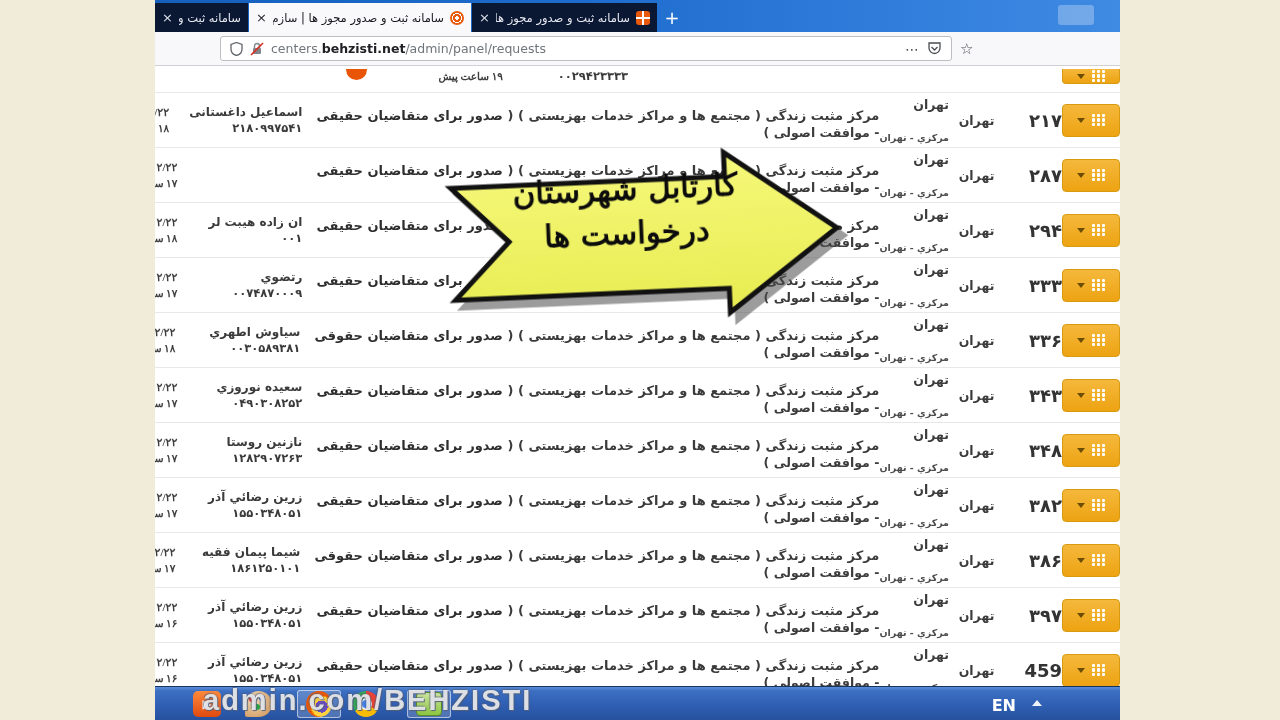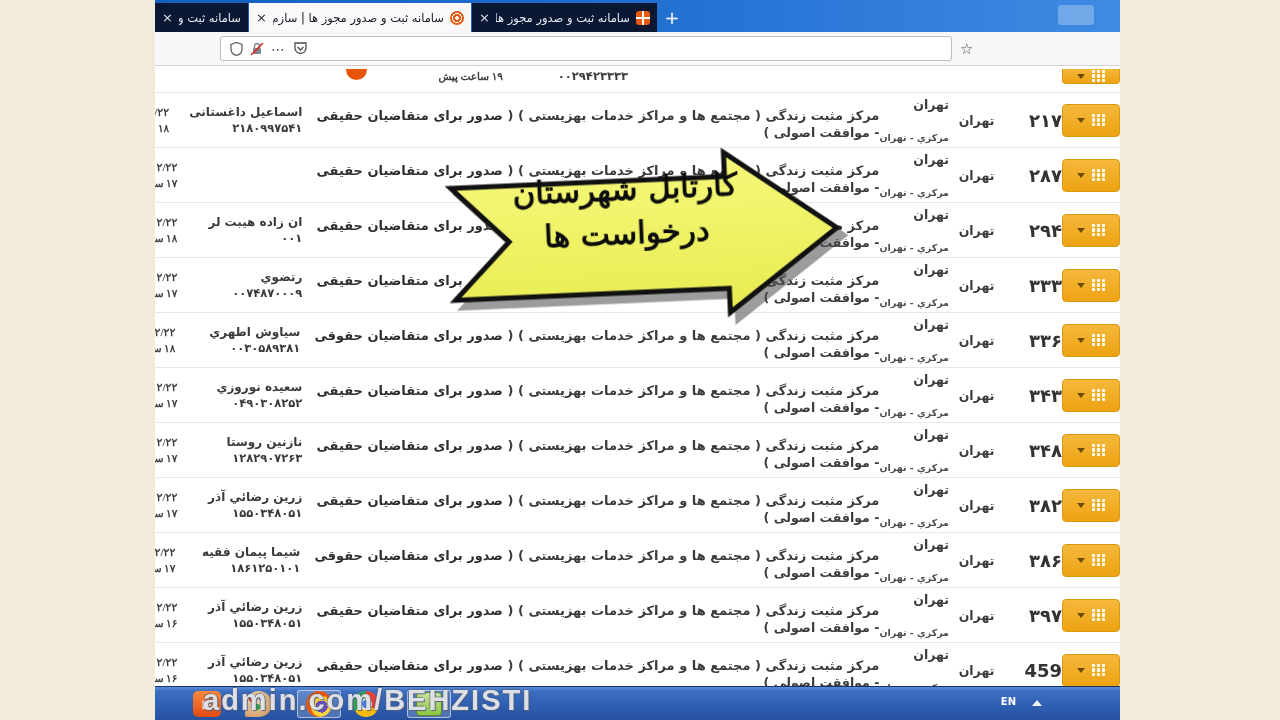--- a/index.html
+++ b/index.html
@@ -76,21 +76,21 @@
   .ic-media { left:38px; width:28px; height:26px; background:linear-gradient(#ff8a3c,#e04a10); border-radius:5px;
               color:#fff; font-size:12px; display:flex; align-items:center; justify-content:center; }
   .ic-paint { left:90px; width:27px; height:26px; border-radius:50% 50% 50% 8%; background:radial-gradient(circle at 35% 35%,#f7e3c2,#c98a4b);
               position:absolute; overflow:hidden; }
   .ic-paint i { position:absolute; width:6px; height:6px; border-radius:50%; }
   .ic-ff { width:26px; height:26px; border-radius:50%; background:radial-gradient(circle at 60% 60%,#6a4cc2 0 6px,#ffd23e 6px 10px,#ff9500 10px 11px,#e8590c 11px); }
   .ic-chrome { left:198px; width:26px; height:26px; border-radius:50%;
                background:conic-gradient(#ea4335 0 33%,#fbbc05 33% 66%,#34a853 66% 100%); position:absolute; }
   .ic-chrome i { position:absolute; left:7px; top:7px; width:12px; height:12px; border-radius:50%; background:#4285f4; border:2px solid #fff; }
   .ic-npp { width:26px; height:24px; background:linear-gradient(#cfe7a2,#8cc63f); border:1px solid #5c8a26; border-radius:4px; }
-  .tray-lang { position:absolute; right:104px; top:9px; color:#fff; font-size:10px; font-weight:700; }
+  .tray-lang { position:absolute; right:104px; top:9px; color:#fff; font-size:16px; font-weight:700; }
   .tray-arrow { position:absolute; right:78px; top:13px; width:0; height:0; border-left:5px solid transparent; border-right:5px solid transparent; border-bottom:6px solid #eef3fb; }
 
   .watermark { position:absolute; left:48px; bottom:3px; z-index:9; font-family:"Liberation Sans",sans-serif;
                font-weight:800; font-size:29px; letter-spacing:2px; color:rgba(255,255,255,.8);
                text-shadow:1px 1px 0 rgba(85,95,120,.85), -1px -1px 0 rgba(85,95,120,.45), 0 0 3px rgba(70,80,105,.6); }
 </style>
 </head>
 <body>
 
 <div class="video">
@@ -119,20 +119,21 @@
   <div class="toolbar">
     <div class="urlbar">
       <svg width="13" height="14" viewBox="0 0 13 14">
         <path d="M6.5 0.5 L12 2.5 V7 C12 10.5 9.5 12.8 6.5 13.5 C3.5 12.8 1 10.5 1 7 V2.5 Z" fill="none" stroke="#5f6368" stroke-width="1.3"></path>
       </svg>
       <svg width="14" height="14" viewBox="0 0 14 14">
         <rect x="3" y="6" width="8" height="6" rx="1" fill="#80868b"></rect>
         <path d="M4.5 6 V4 a2.5 2.5 0 0 1 5 0 V6" fill="none" stroke="#80868b" stroke-width="1.4"></path>
         <line x1="1" y1="13" x2="13" y2="1" stroke="#d93025" stroke-width="1.6"></line>
       </svg>
+      <span class="url-text"><span>centers.</span><b>behzisti.net</b><span>/admin/panel/requests</span></span>
       <span class="more-glyph">⋯</span>
       <svg width="15" height="15" viewBox="0 0 15 15">
         <path d="M2 2 H13 V7 a5.5 5.5 0 0 1 -11 0 Z" fill="none" stroke="#4a4d52" stroke-width="1.3"></path>
         <path d="M4.5 6 L7.5 9 L10.5 6" fill="none" stroke="#4a4d52" stroke-width="1.3"></path>
       </svg>
     </div>
     <span class="star">☆</span>
   </div>
 
   <div class="content">

